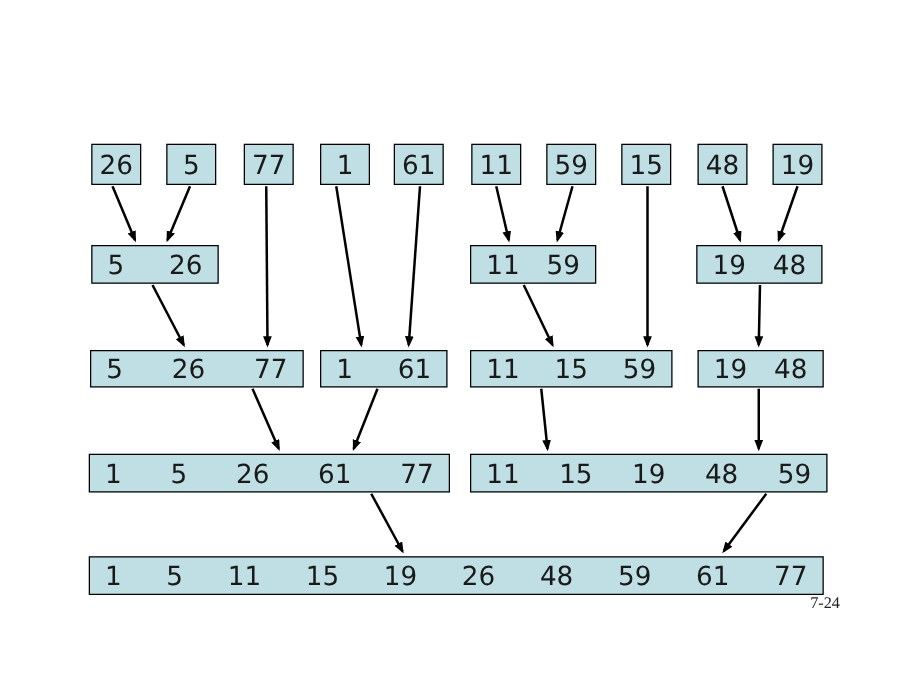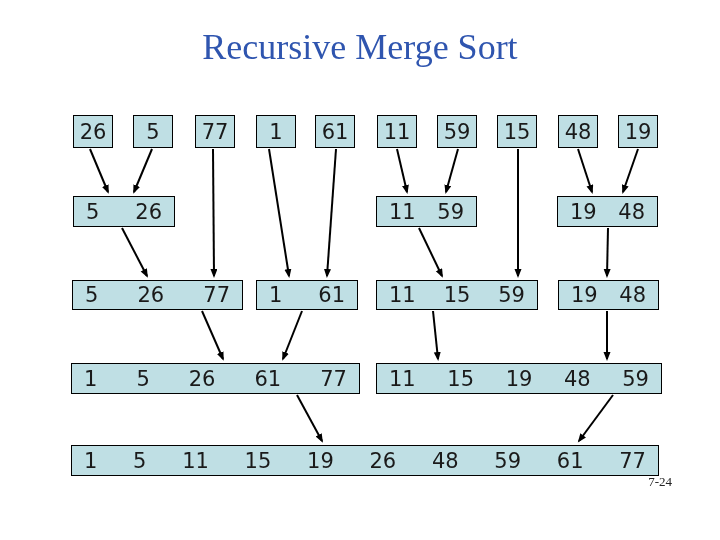--- a/index.html
+++ b/index.html
@@ -65,21 +65,20 @@
     right: 48px;
     font-family: "Liberation Serif", serif;
     font-size: 13px;
     color: #222222;
   }
 </style>
 </head>
 <body>
 
 <div class="slide">
-  <h1 class="slide-title">Recursive Merge Sort</h1>
 
   <div class="diagram">
     <div id="boxes">
         <div class="num-box single" style="left: 73px; top: 115px; width: 40px; height: 33px; background: rgb(191, 223, 228); border-color: rgb(0, 0, 0);">
           <span class="val">26</span>
         </div>
         <div class="num-box single" style="left: 133px; top: 115px; width: 40px; height: 33px; background: rgb(191, 223, 228); border-color: rgb(0, 0, 0);">
           <span class="val">5</span>
         </div>
         <div class="num-box single" style="left: 195px; top: 115px; width: 40px; height: 33px; background: rgb(191, 223, 228); border-color: rgb(0, 0, 0);">

